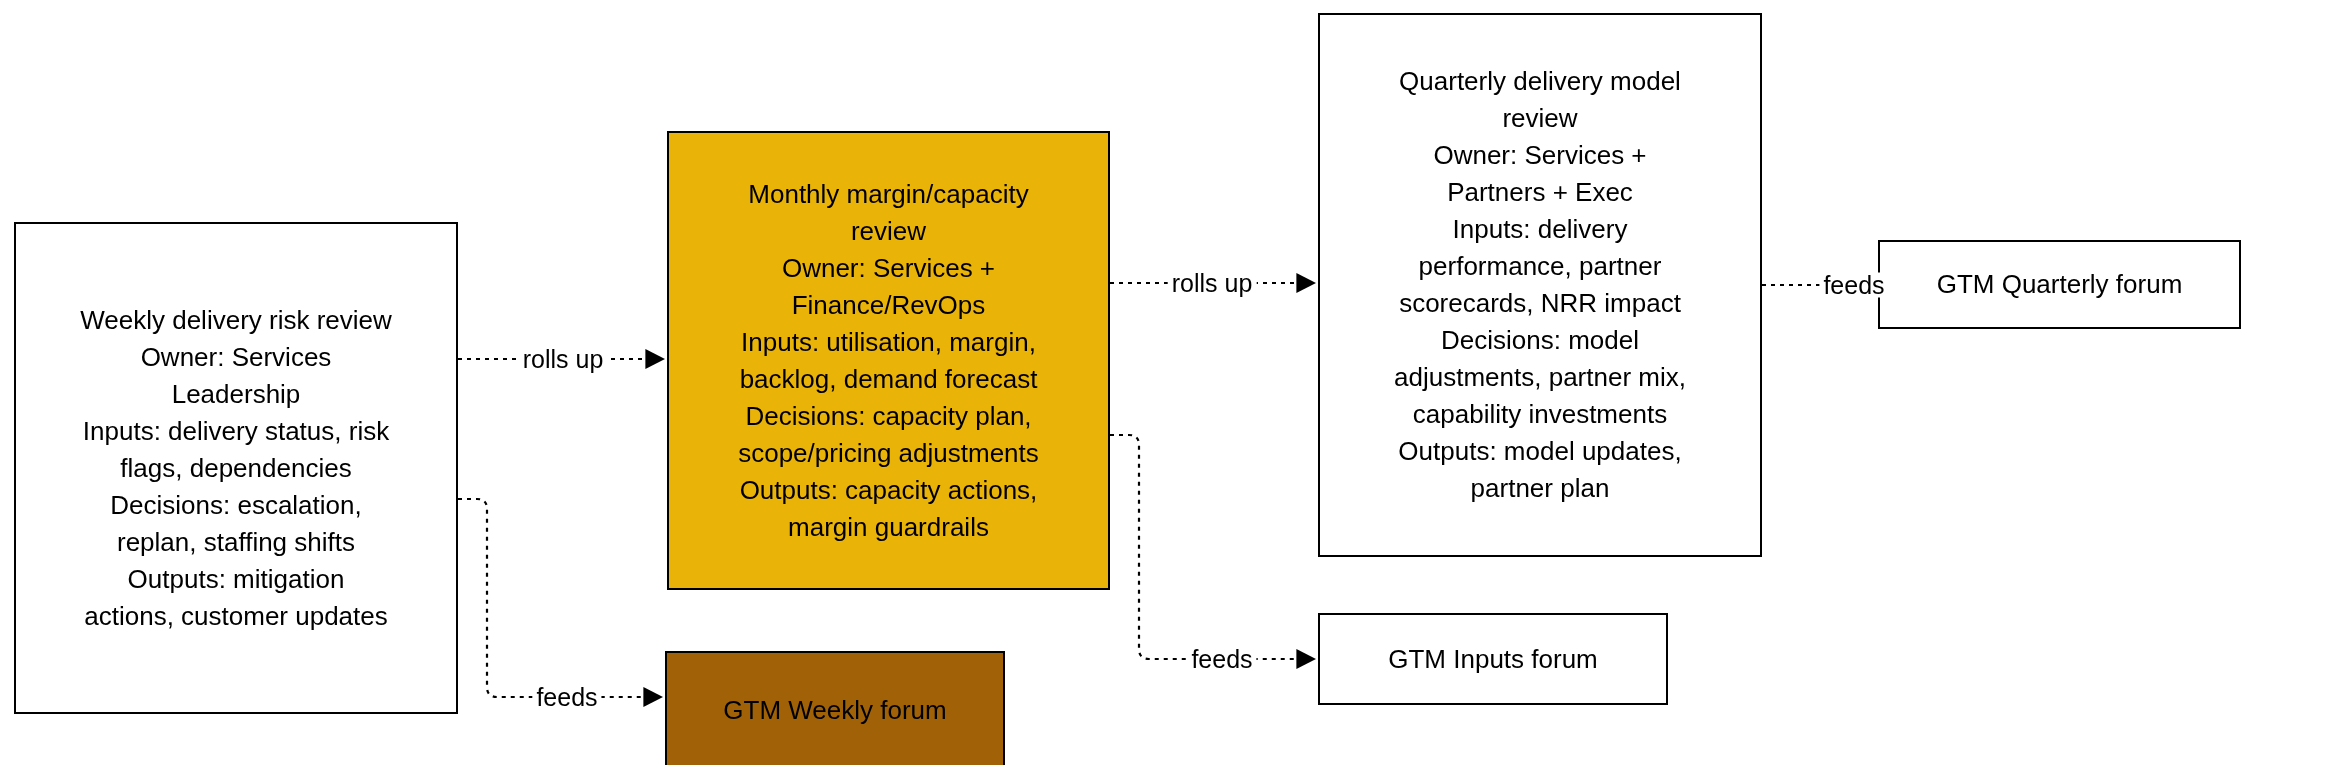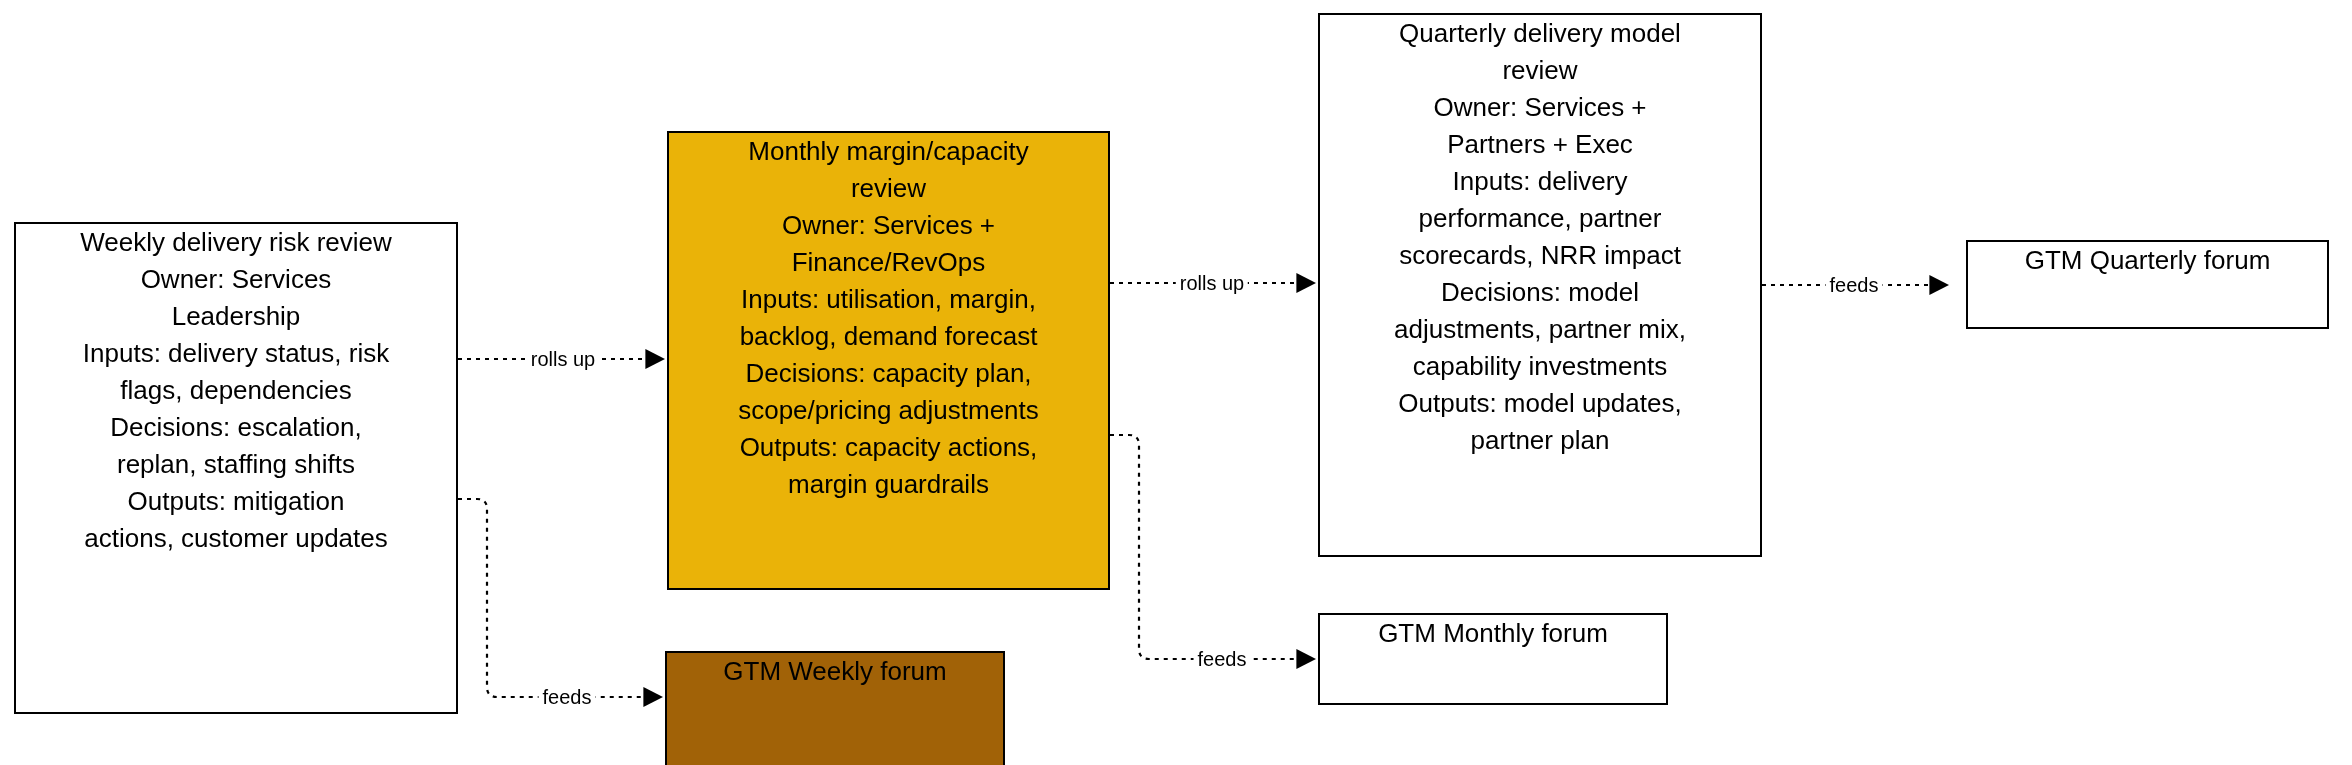--- a/index.html
+++ b/index.html
@@ -22,34 +22,34 @@
     width: 2352px;
     height: 765px;
     pointer-events: none;
   }
   .node {
     position: absolute;
     box-sizing: border-box;
     border: 2px solid #000000;
     background: #ffffff;
     display: flex;
-    align-items: flex-start;
+    align-items: center;
     justify-content: center;
     text-align: center;
   }
   .node-text {
     font-size: 26px;
     line-height: 37px;
     color: #000000;
     white-space: pre-line;
     padding: 0 14px;
   }
   .edge-label {
     position: absolute;
-    font-size: 20px;
+    font-size: 25px;
     line-height: 25px;
     color: #000000;
     background: #ffffff;
     padding: 0 4px;
     white-space: nowrap;
     transform: translate(-50%, -50%);
     text-align: right;
   }
 </style>
 </head>
@@ -103,28 +103,28 @@
 Partners + Exec
 Inputs: delivery
 performance, partner
 scorecards, NRR impact
 Decisions: model
 adjustments, partner mix,
 capability investments
 Outputs: model updates,
 partner plan</div>
       </div>
-      <div class="node" style="left: 1966px; top: 240px; width: 363px; height: 89px; border-color: rgb(0, 0, 0); background: rgb(255, 255, 255);">
+      <div class="node" style="left: 1878px; top: 240px; width: 363px; height: 89px; border-color: rgb(0, 0, 0); background: rgb(255, 255, 255);">
         <div class="node-text" style="color: rgb(0, 0, 0);">GTM Quarterly forum</div>
       </div>
       <div class="node" style="left: 665px; top: 651px; width: 340px; height: 118px; border-color: rgb(0, 0, 0); background: #a16207;">
         <div class="node-text" style="color: rgb(0, 0, 0);">GTM Weekly forum</div>
       </div>
       <div class="node" style="left: 1318px; top: 613px; width: 350px; height: 92px; border-color: rgb(0, 0, 0); background: rgb(255, 255, 255);">
-        <div class="node-text" style="color: rgb(0, 0, 0);">GTM Monthly forum</div>
+        <div class="node-text" style="color: rgb(0, 0, 0);">GTM Inputs forum</div>
       </div>
     </div>
   <div id="labels-layer">
       <div class="edge-label" style="left: 563px; top: 359px; color: rgb(0, 0, 0); background: rgb(255, 255, 255);">rolls up</div>
       <div class="edge-label" style="left: 1212px; top: 283px; color: rgb(0, 0, 0); background: rgb(255, 255, 255);">rolls up</div>
       <div class="edge-label" style="left: 1854px; top: 285px; color: rgb(0, 0, 0); background: rgb(255, 255, 255);">feeds</div>
       <div class="edge-label" style="left: 567px; top: 697px; color: rgb(0, 0, 0); background: rgb(255, 255, 255);">feeds</div>
       <div class="edge-label" style="left: 1222px; top: 659px; color: rgb(0, 0, 0); background: rgb(255, 255, 255);">feeds</div>
     </div>
 

